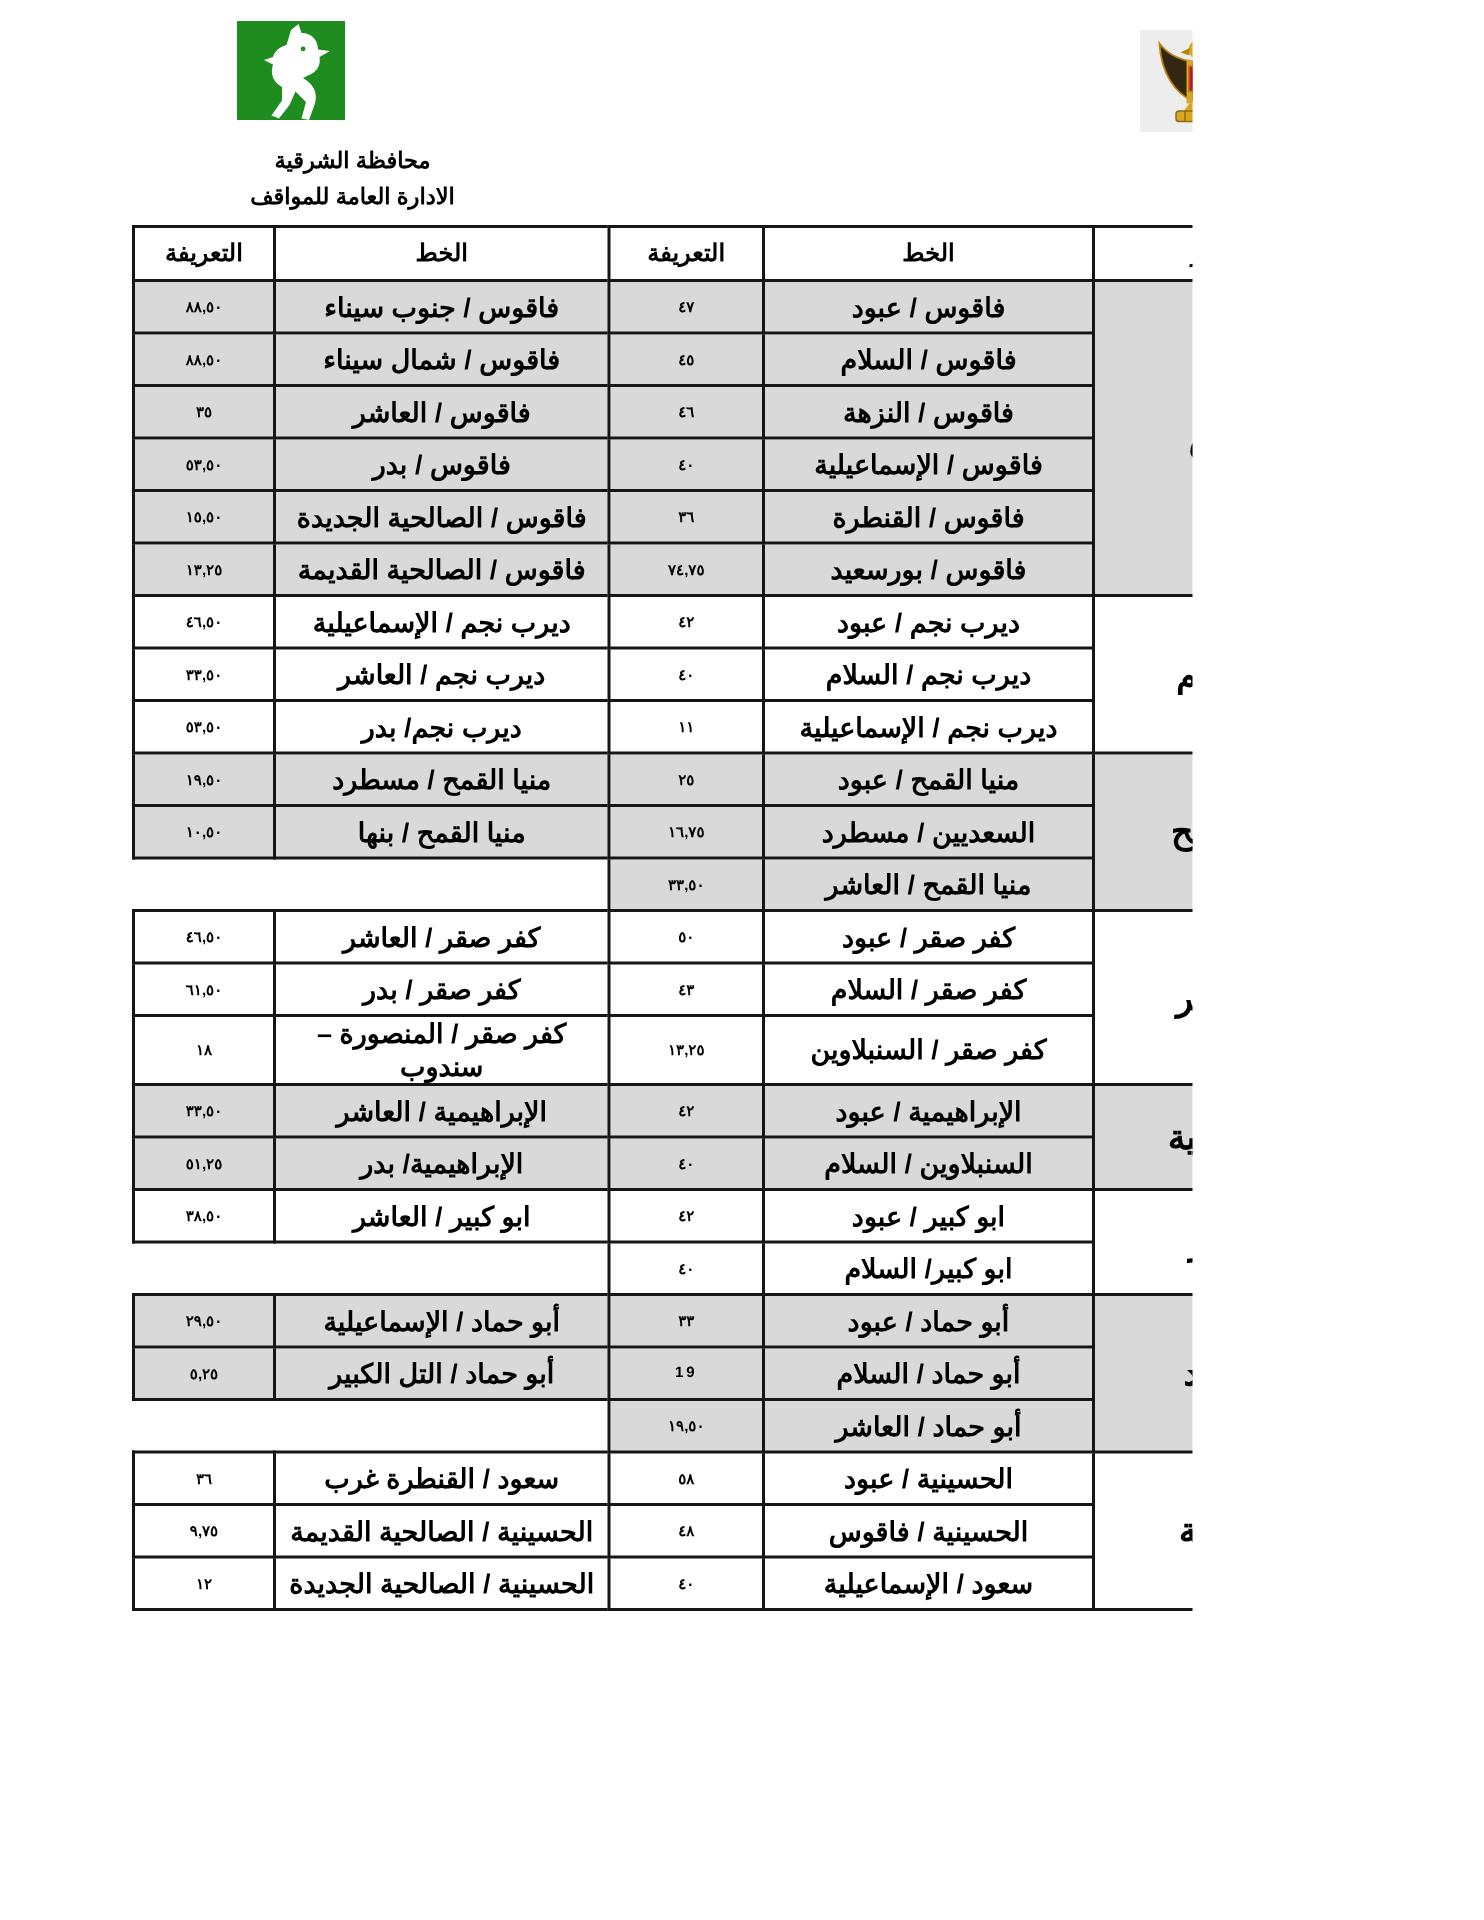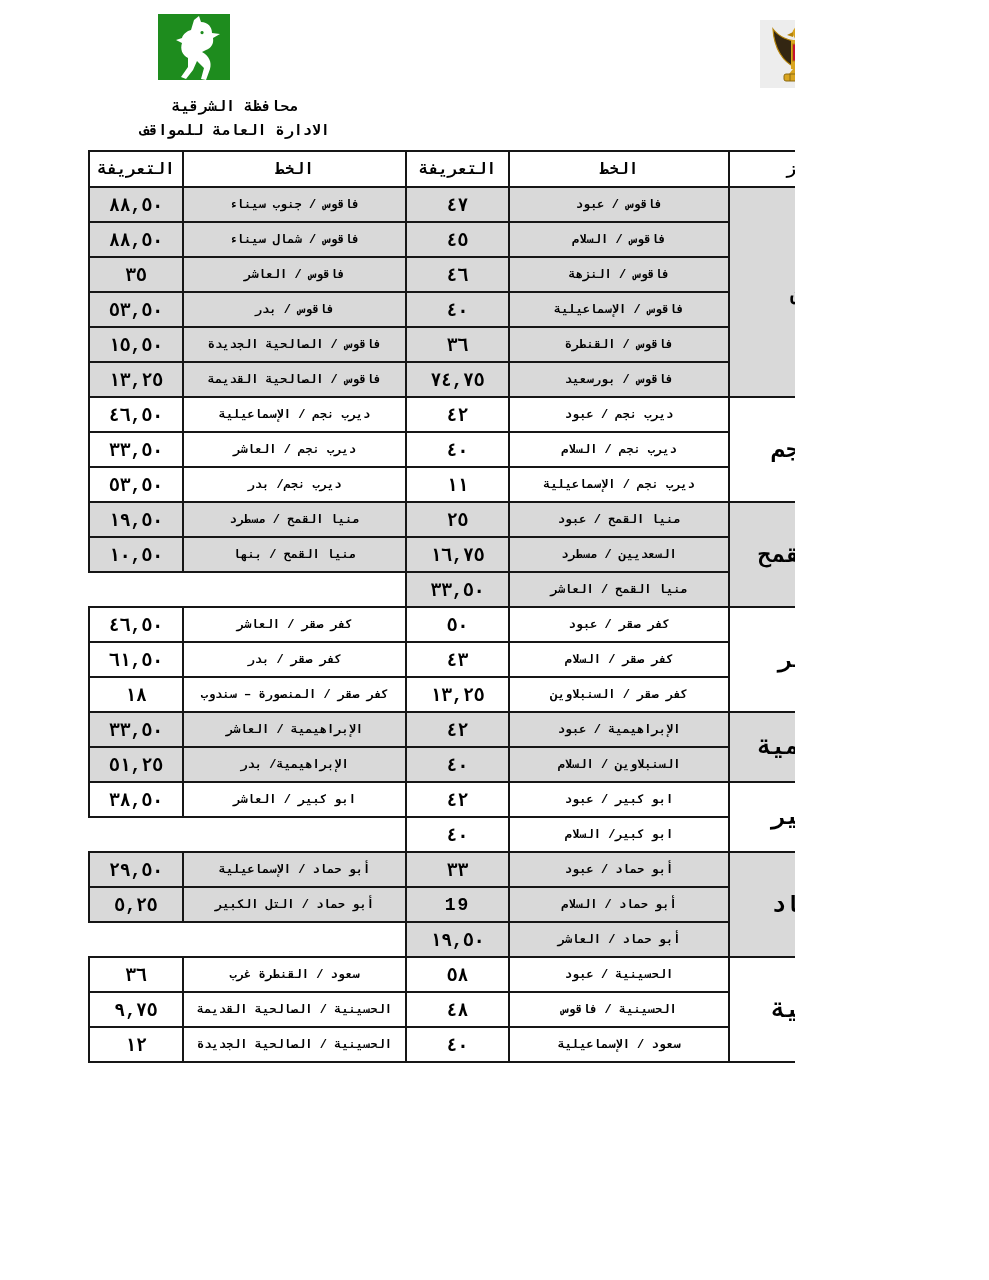--- a/index.html
+++ b/index.html
@@ -1,18 +1,18 @@
 <!DOCTYPE html>
 <html lang="ar"><head>
 <meta charset="utf-8">
 <style>
   html,body { margin:0; padding:0; background:#ffffff; }
   .page {
     position:relative; width:795px; height:1280px; background:#ffffff;
-    font-family:Liberation Mono, monospace; overflow:hidden; color:#000;
+    font-family:Liberation Sans, sans-serif; overflow:hidden; color:#000;
   }
   
   .gov-logo { position:absolute; left:158px; top:14px; width:72px; height:66px; }
   .eagle-logo { position:absolute; left:760px; top:20px; width:78px; height:68px; }
   .org-title {
     position:absolute; left:140px; top:96px; width:190px;
     direction:rtl; text-align:center; font-weight:700; font-size:15px; line-height:24px;
   }
   
   table.tariffs {
@@ -20,22 +20,22 @@
     border-collapse:collapse; table-layout:fixed; direction:rtl;
     font-weight:700;
   }
   .tariffs th, .tariffs td {
     border:2px solid #161616; padding:0; text-align:center; vertical-align:middle;
     overflow:hidden; background:#ffffff;
   }
   .tariffs tr.hdr { height:36px; }
   .tariffs th { font-size:16px; }
   .tariffs tr.data-row { height:35px; }
-  .tariffs td.line { font-size:12px; }
-  .tariffs td.tariff { font-size:18px; letter-spacing:2px; }
+  .tariffs td.line { font-size:18px; }
+  .tariffs td.tariff { font-size:10px; letter-spacing:2px; }
   .tariffs td.center-name { font-size:23px;padding-left:22px; }
   .tariffs td.shaded { background:#d9d9d9; }
   .tariffs td.blank { border:none; background:#ffffff; }
 </style>
 </head>
 <body>
 
 <div class="page">
 
   <div class="gov-logo">

